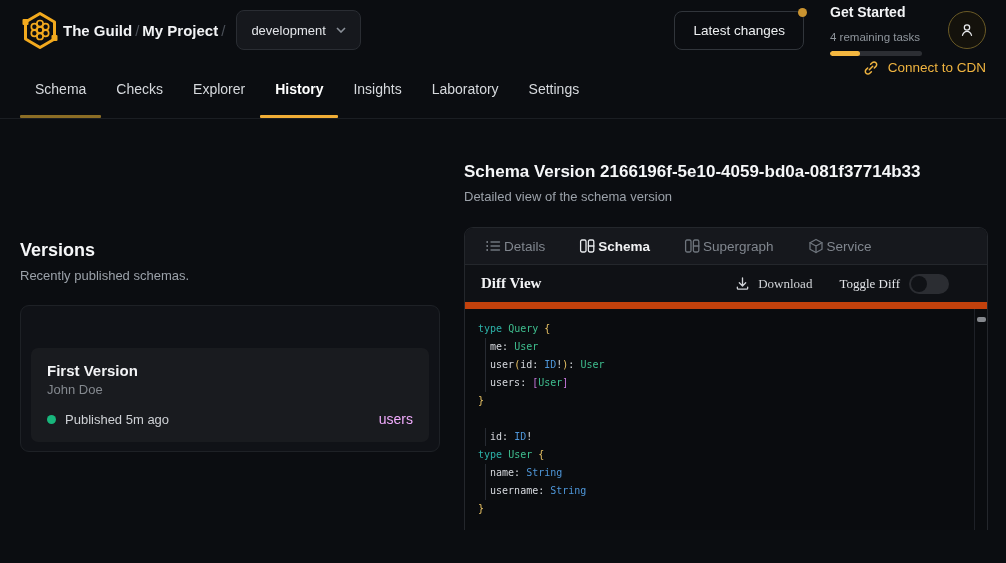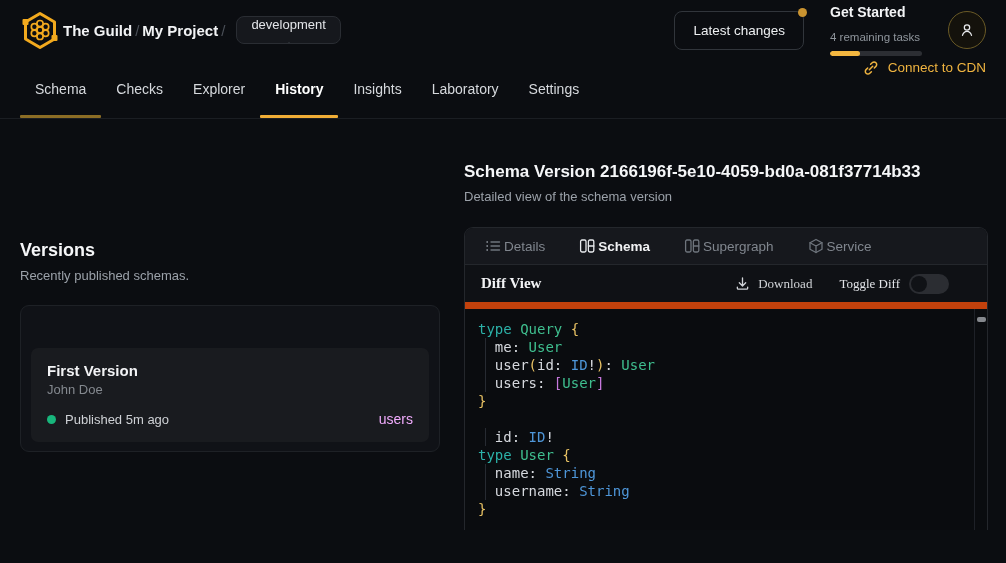--- a/index.html
+++ b/index.html
@@ -12,21 +12,21 @@
 
   
   .header { height:60px; display:flex; align-items:center; padding:0 20px; }
   .header-left { display:flex; align-items:center; gap:3px; }
   .logo { width:40px; height:40px; display:block; }
   .org-name, .project-name { font-size:15px; font-weight:600; color:#f2f3f5; cursor:pointer; }
   .crumb-sep { color:#4b5058; font-size:15px; font-weight:300; }
   .target-select {
     display:flex; align-items:center; gap:10px; margin-left:8px;
     background:#16181d; border:1px solid #2a2d33; border-radius:8px;
-    height:28px; padding:0 14px; font-size:13px; color:#e3e5e9; cursor:pointer;flex-direction:column;
+    height:40px; padding:0 14px; font-size:13px; color:#e3e5e9; cursor:pointer;
   }
   .chev { width:10px; height:6px; stroke:#8a9098; stroke-width:1.6; fill:none; }
 
   .header-right { margin-left:auto; display:flex; align-items:center; gap:26px; }
   .latest-wrap { position:relative; }
   .latest-btn {
     background:transparent; border:1px solid #31353b; border-radius:8px;
     height:39px; padding:0 18px; font-size:13.5px; color:#eef0f2;
     font-family:inherit; cursor:pointer;
   }
@@ -101,21 +101,21 @@
     stroke-linecap:round; stroke-linejoin:round; }
   .toggle-label { margin-left:27px; font-size:13px; color:#e2e4e8; }
   .switch { margin-left:9px; width:40px; height:20px; border-radius:10px; background:#2b2d32;
     position:relative; cursor:pointer; }
   .switch .knob { position:absolute; top:2px; left:2px; width:16px; height:16px;
     border-radius:50%; background:#101216; }
 
   
   .code-wrap { flex:1; min-height:0; position:relative; background:#0a0c0f; }
   .code-block { padding:11px 26px 12px 13px; font-family:"DejaVu Sans Mono", monospace;
-    font-size:14px; line-height:18px; }
+    font-size:10px; line-height:18px; }
   .code-line { position:relative; white-space:pre; }
   .code-line.indented::before { content:""; position:absolute; left:7px; top:0; bottom:0;
     width:1px; background:#272b32; }
   .tok-kw { color:#2cb1a8; }
   .tok-ty { color:#3fbf8f; }
   .tok-br { color:#e8c264; }
   .tok-pl { color:#d6d9de; }
   .tok-blu { color:#4e96d8; }
   .tok-mag { color:#c678dd; }
   .scroll-gutter { position:absolute; top:0; right:0; bottom:0; width:13px;

